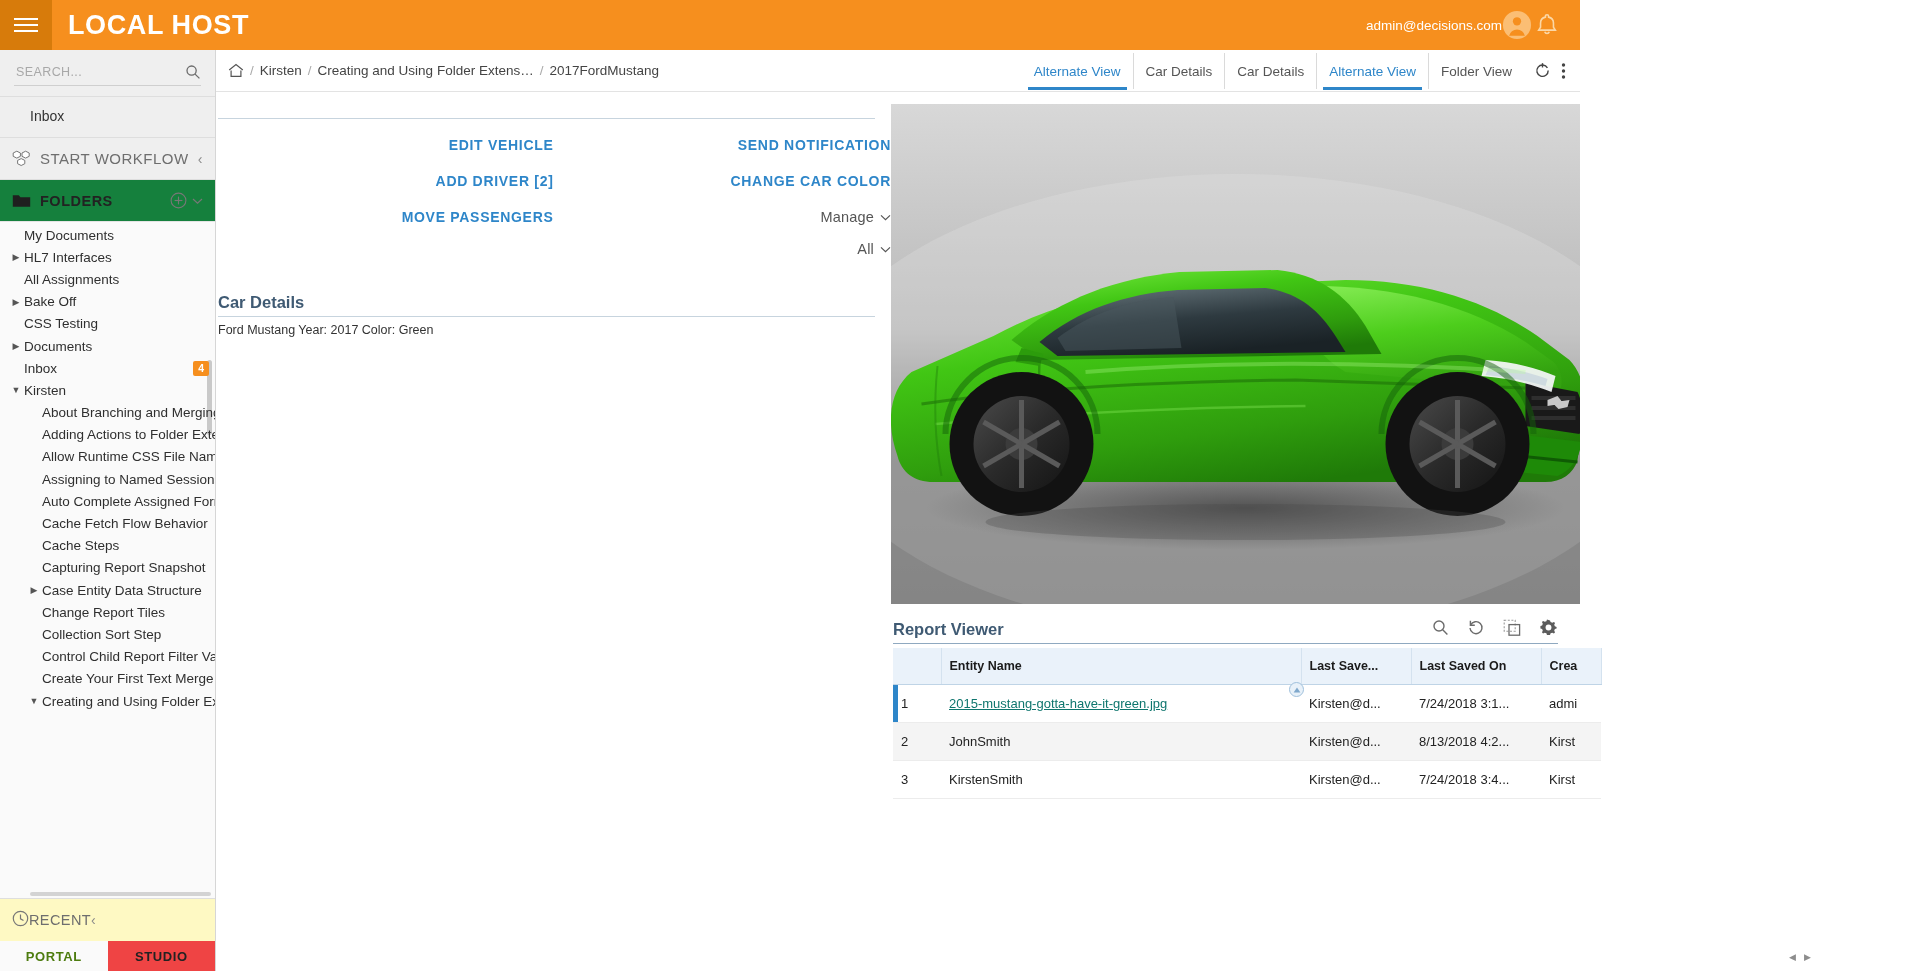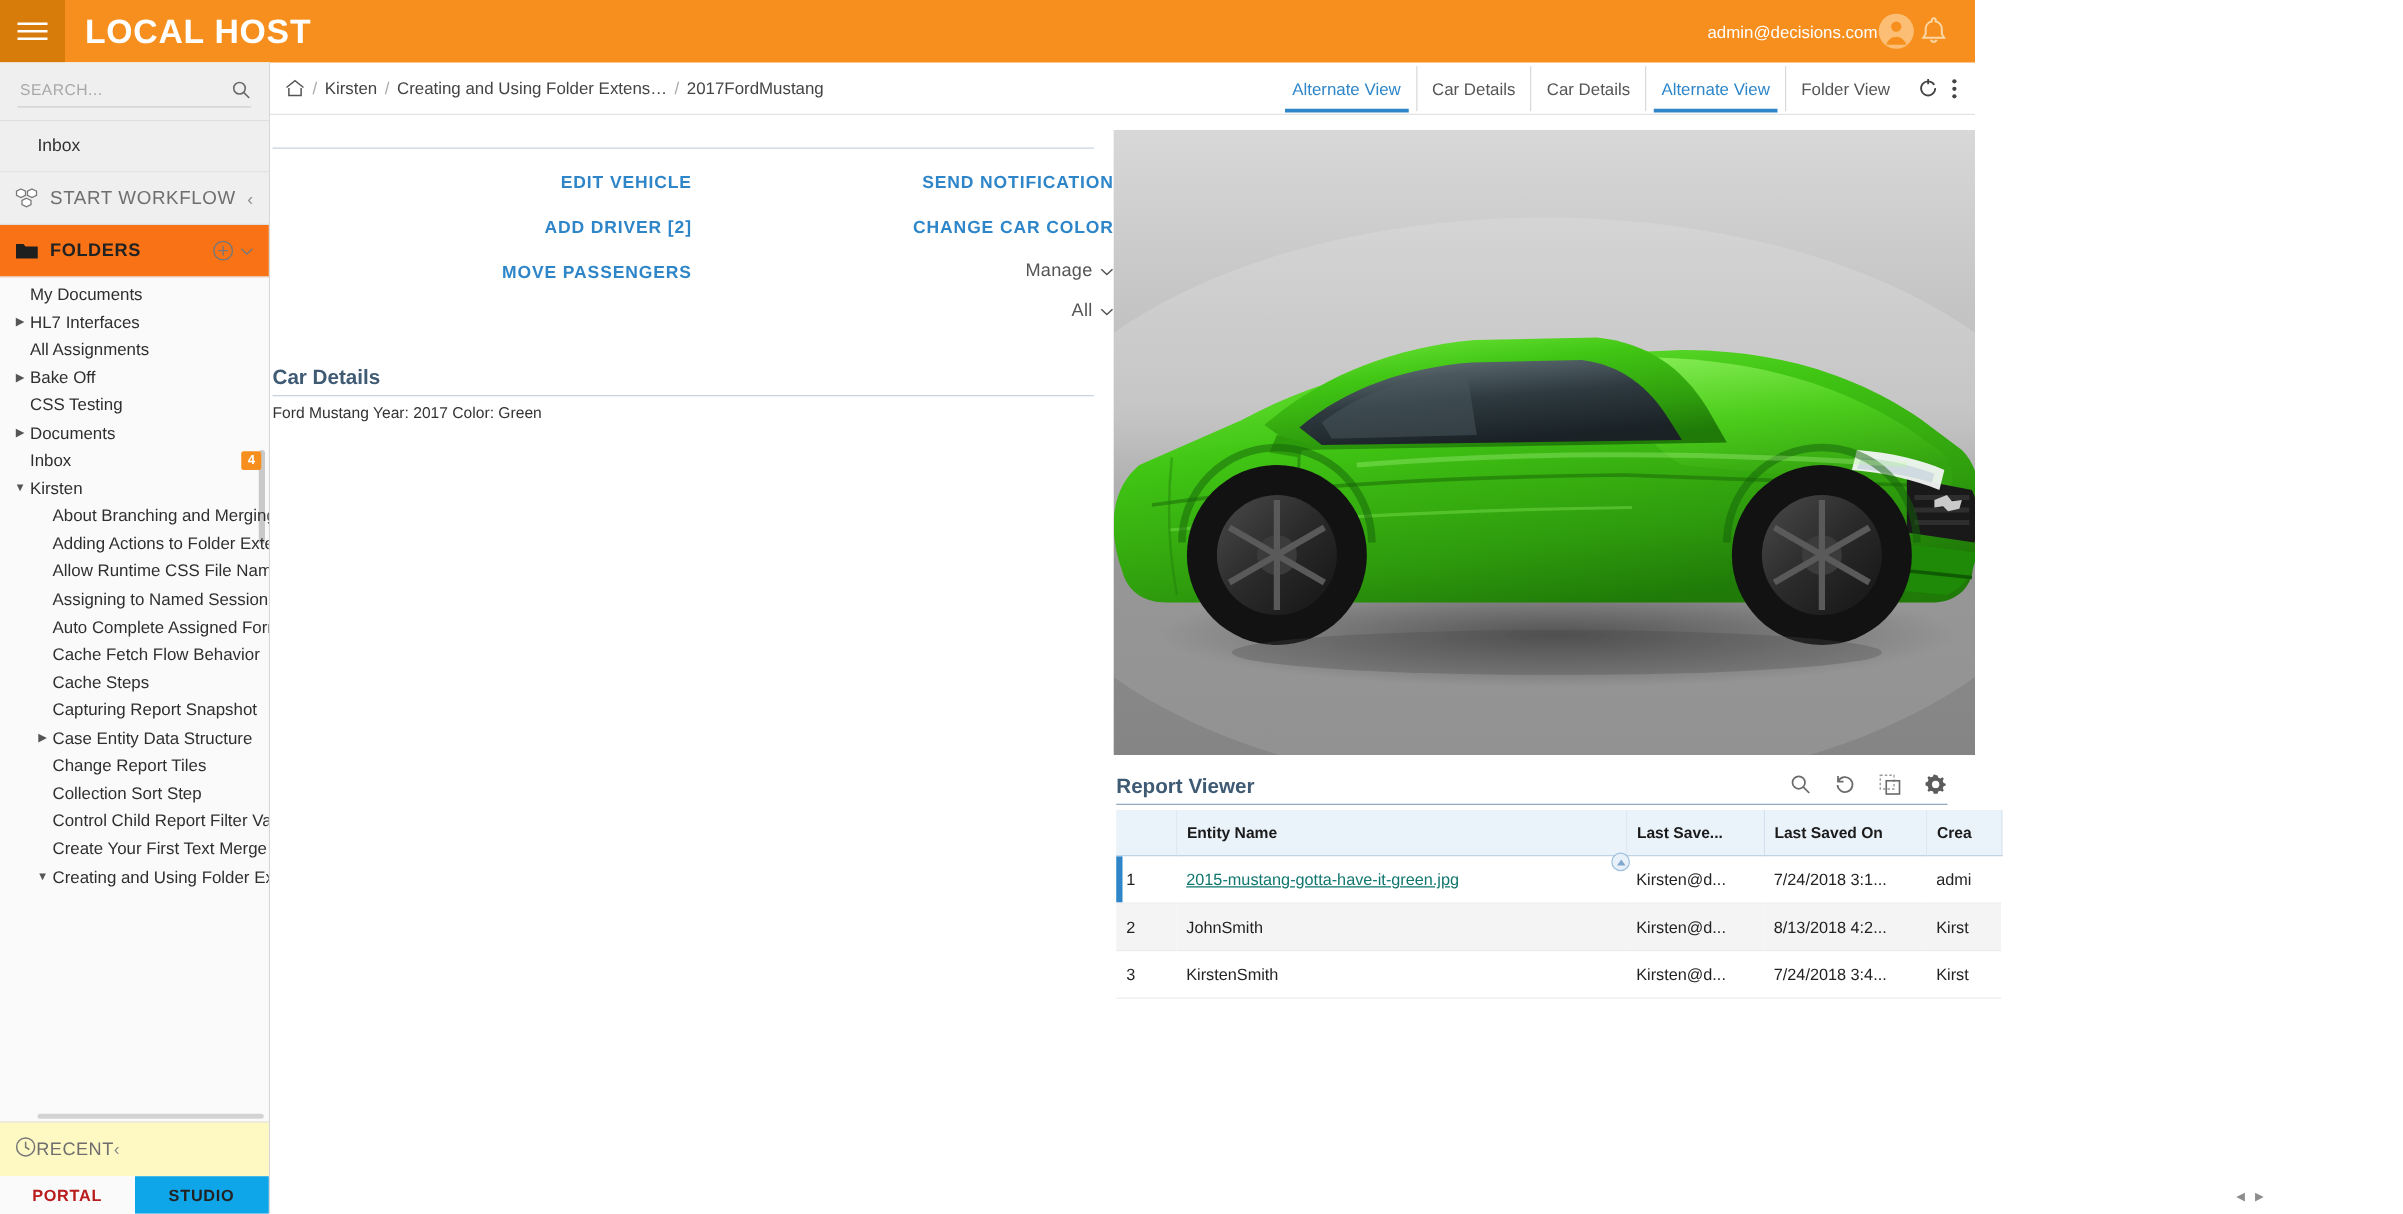--- a/index.html
+++ b/index.html
@@ -80,21 +80,21 @@
     padding: 12px 12px;
     font-size: 14.5px; letter-spacing: 0.5px;
     cursor: pointer;
   }
   .section-head.workflow {
     background: #EFEFEF; color: #6e6e6e;
     border-bottom: 1px solid #DEDEDE;
     font-size: 15px;
   }
   .section-head.folders {
-    background: #f97316; color: #222; font-weight: bold;
+    background: #15803d; color: #222; font-weight: bold;
     border-bottom: 1px solid #E4E4E4;
   }
   .section-head .sh-ic { margin-right: 9px; display: flex; }
   .section-head .sh-right { margin-left: auto; display: flex; align-items: center; gap: 5px; color: #777; }
   .chev-l { font-size: 14px; color: #8a8a8a; }
 
   .tree {
     flex: 1; overflow: hidden;
     background: #FAFAFA;
     position: relative;
@@ -135,22 +135,22 @@
     background: #fef9c3;
     border-top: 1px solid #DEDEDE;
     cursor: pointer;
   }
   .bottom-tabs { display: flex; height: 30px; }
   .btab {
     flex: 1; display: flex; align-items: center; justify-content: center;
     font-size: 13px; font-weight: bold; letter-spacing: 0.6px;
     cursor: pointer;
   }
-  .btab.portal { background: #FAFAFA; color: #b91c1c; }
-  .btab.studio { background: #0ea5e9; color: #222; }
+  .btab.portal { background: #FAFAFA; color: #4d7c0f; }
+  .btab.studio { background: #ef4444; color: #222; }
 
   
   .main { flex: 1; display: flex; flex-direction: column; min-width: 0; background: #fff; }
   .crumbbar {
     height: 42px; min-height: 42px;
     display: flex; align-items: center;
     padding: 0 14px 0 12px;
     border-bottom: 1px solid #E3E3E3;
     background: #fff;
   }

